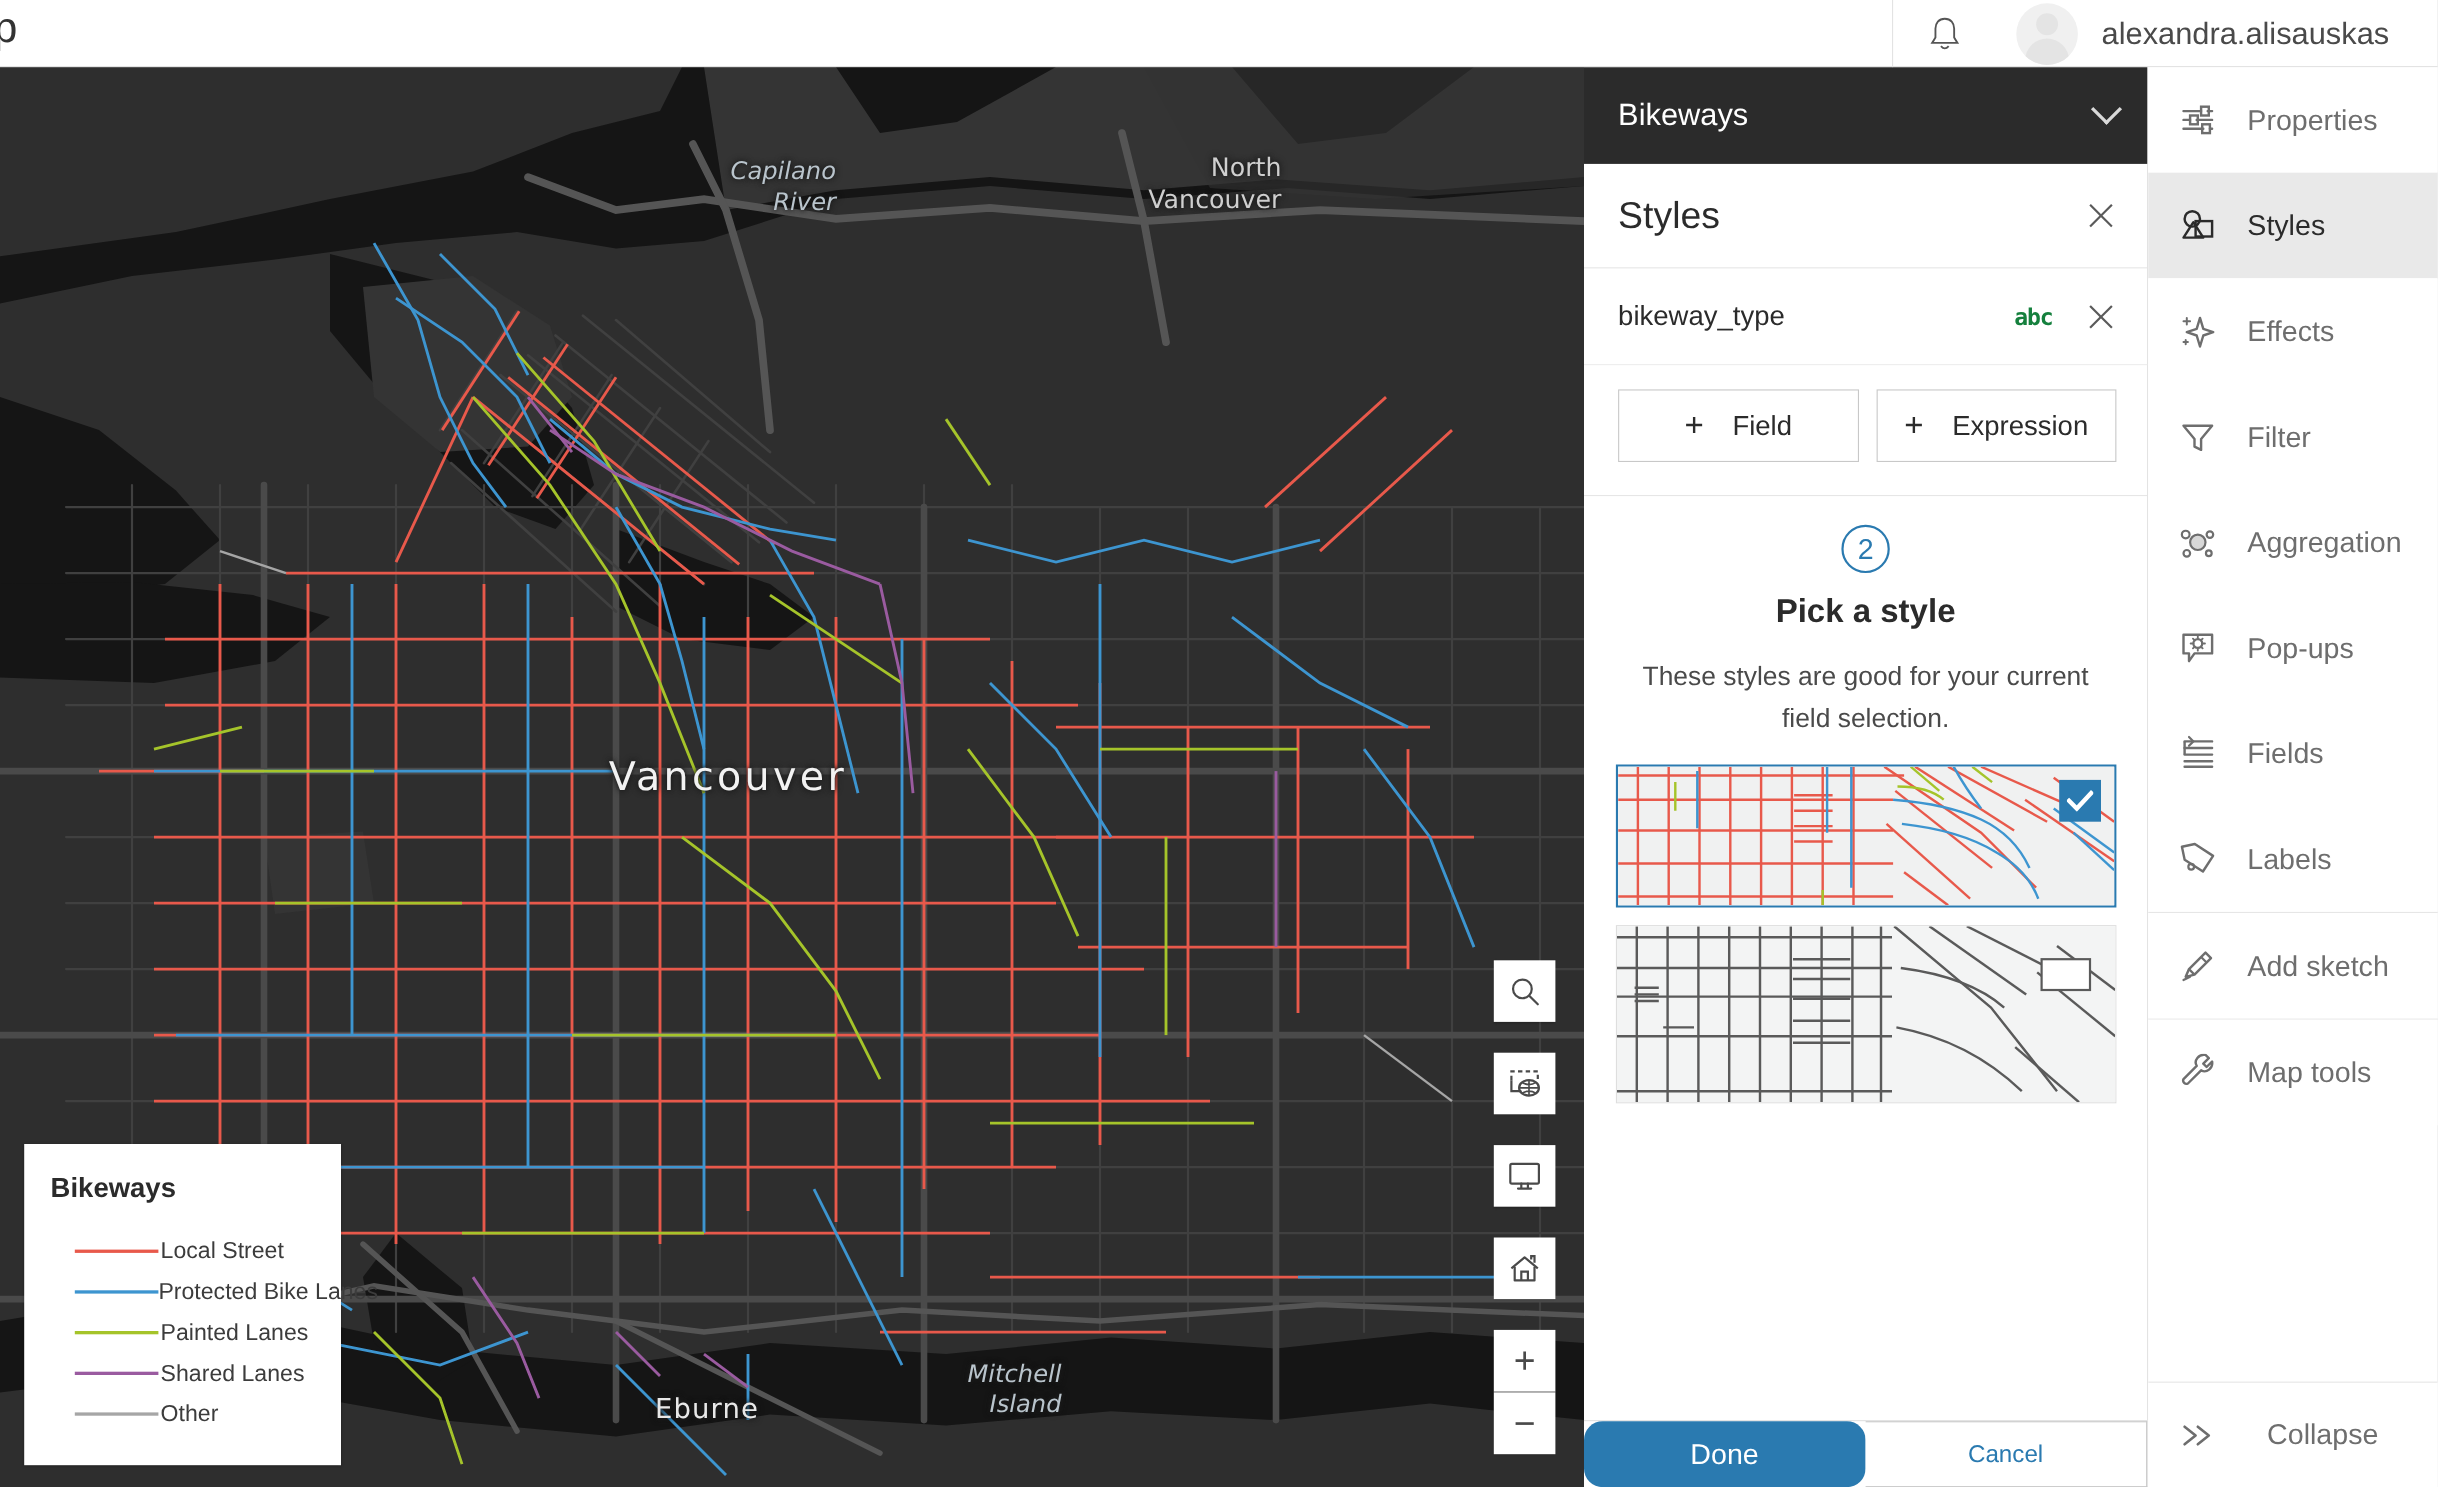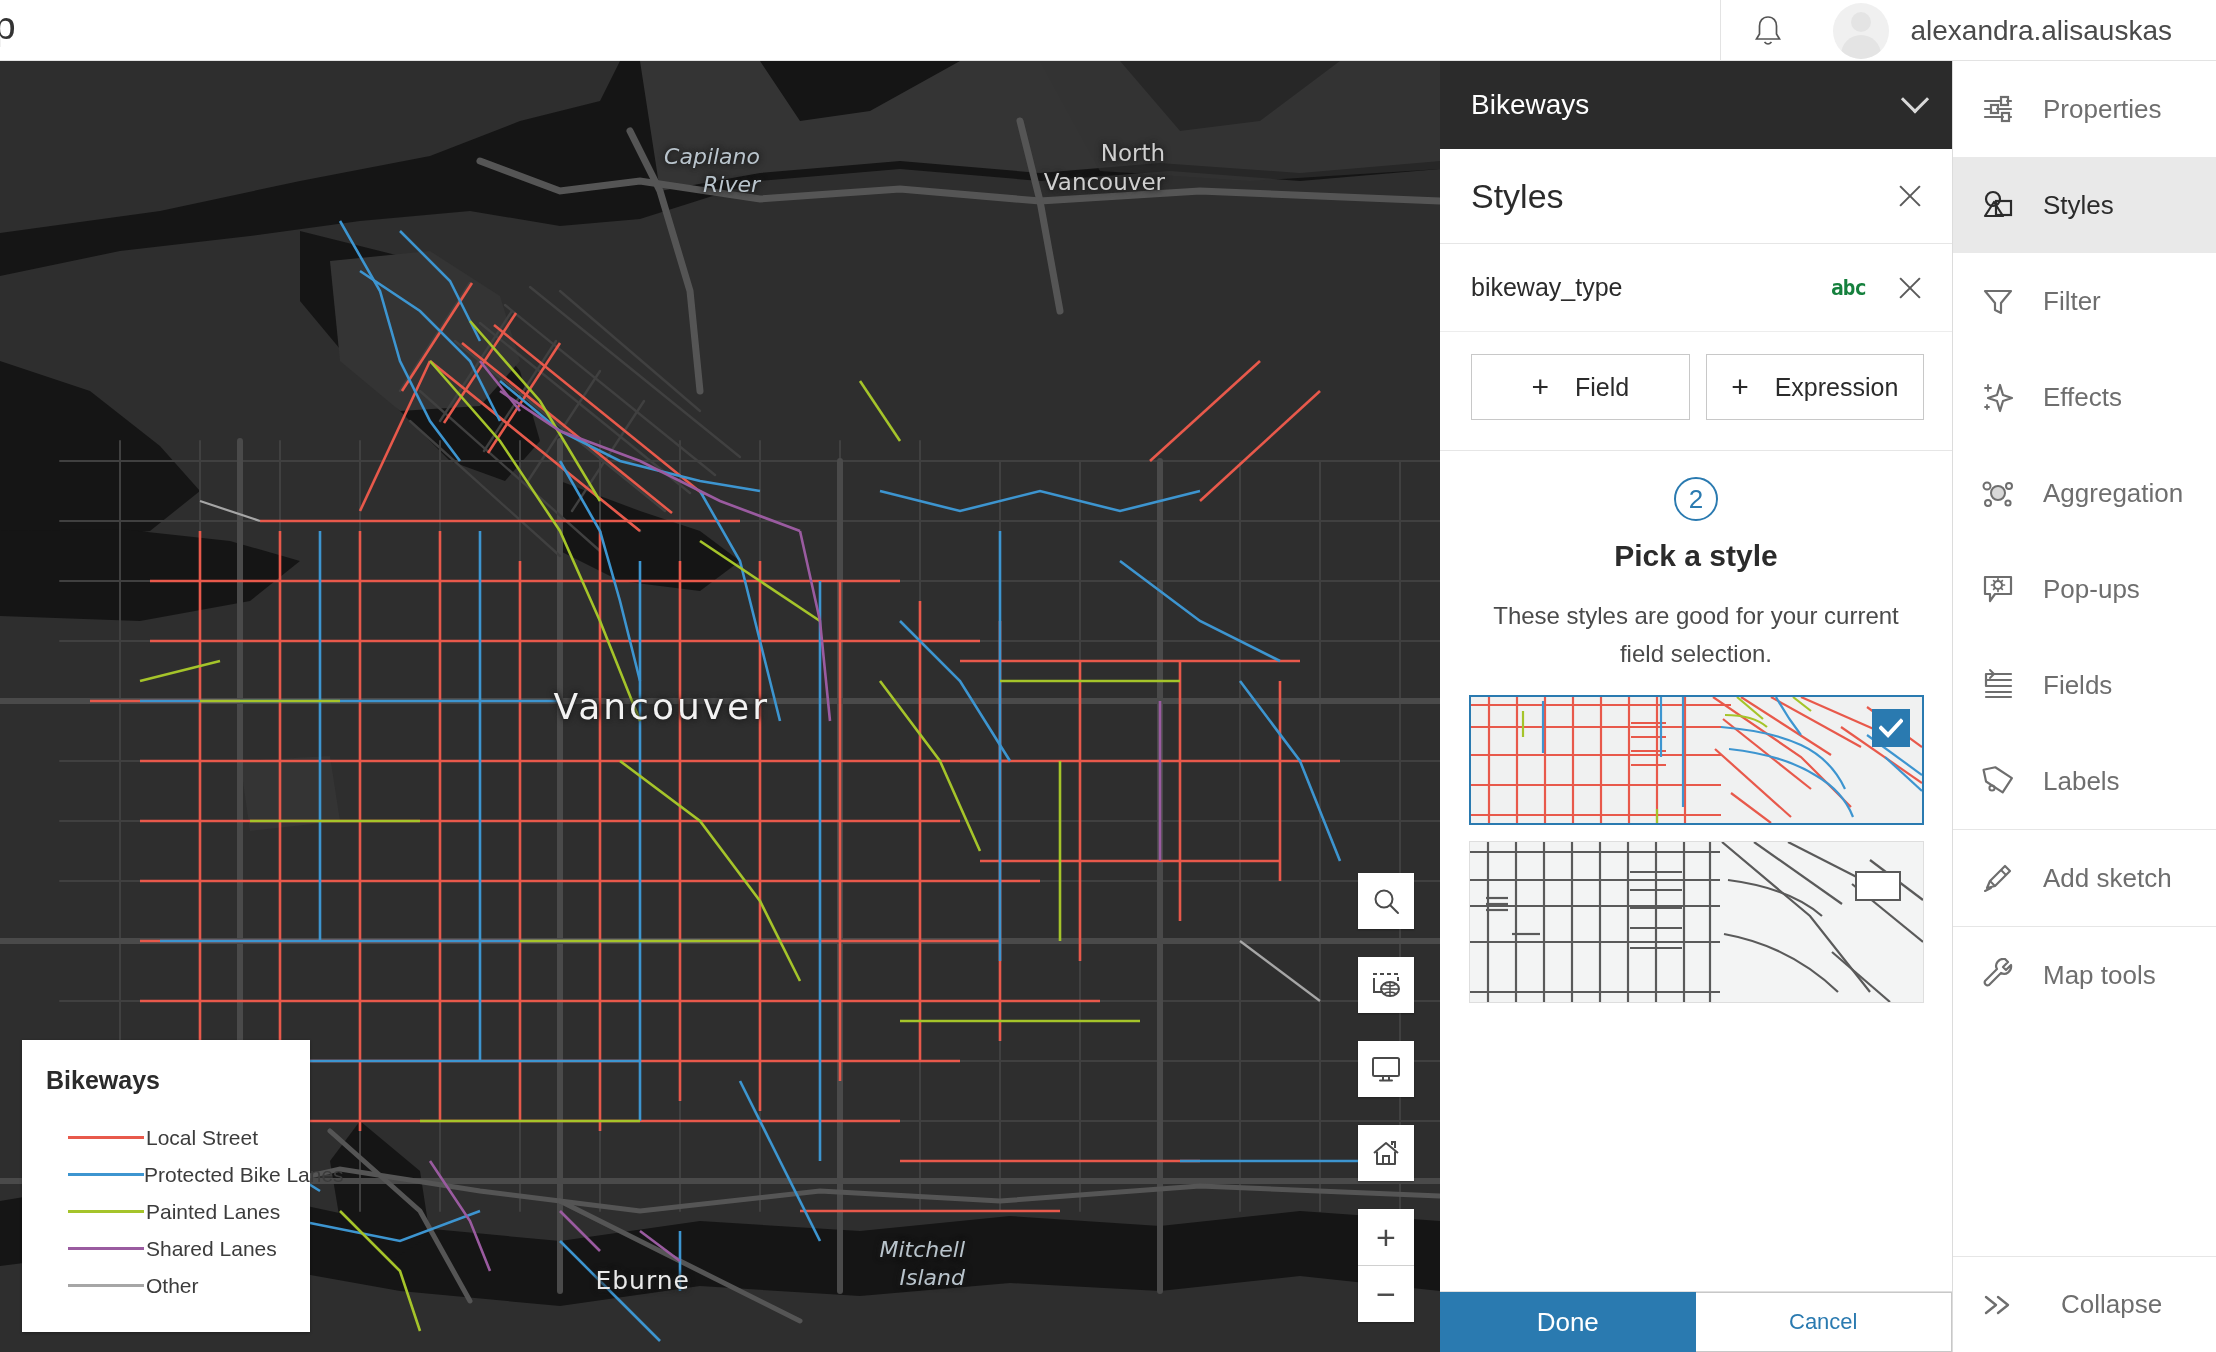--- a/index.html
+++ b/index.html
@@ -212,21 +212,21 @@
     width: 455px; margin-top: 16px; border: 1px solid #dedede; background: #ffffff; flex: 0 0 auto;
   }
   .style-thumb-2 { width: 453px; height: 160px; position: relative; overflow: hidden; background: #f4f5f5; }
 
   #panel-footer {
     height: 61px; display: flex; flex: 0 0 auto;
     border-top: 1px solid #e0e0e0; background: #ffffff;
   }
   #done-btn {
     flex: 1 1 0; background: #2a7ab0; color: #ffffff; font-size: 26px;
-    display: flex; align-items: center; justify-content: center; cursor: pointer;
+    display: flex; align-items: center; justify-content: center; cursor: pointer; border-radius: 17px;
   }
   #cancel-btn {
     flex: 1 1 0; background: #ffffff; color: #2a7ab0; font-size: 22px;
     display: flex; align-items: center; justify-content: center; cursor: pointer;
     border: 1px solid #c8c8c8; border-left: none;
   }
 
   
   #sidebar {
     position: absolute; top: 61px; left: 1953px;
@@ -720,33 +720,33 @@
             <circle cx="12" cy="11" r="7" fill="none" stroke="#2b2b2b" stroke-width="2.2"></circle>
             <rect x="15" y="13" width="15" height="14" fill="none" stroke="#2b2b2b" stroke-width="2.2"></rect>
             <path d="M4 28 L13 14 L22 28 Z" fill="none" stroke="#2b2b2b" stroke-width="2.2" stroke-linejoin="round"></path>
           </svg>
         </span>
         <span class="side-label">Styles</span>
       </div>
       <div class="side-item">
         <span class="side-icon">
           <svg width="34" height="34" viewBox="0 0 34 34">
-            <path d="M4 7 H30 L20 19 V29 L14 26 V19 Z" fill="none" stroke="#6e6e6e" stroke-width="2.2" stroke-linejoin="round"></path>
-          </svg>
-        </span>
-        <span class="side-label">Filter</span>
-      </div>
-      <div class="side-item">
-        <span class="side-icon">
-          <svg width="34" height="34" viewBox="0 0 34 34">
             <path d="M19 5 L22 15 L31 18 L22 21 L19 31 L16 21 L7 18 L16 15 Z" fill="none" stroke="#6e6e6e" stroke-width="2.2" stroke-linejoin="round"></path>
             <path d="M7 5 V11 M4 8 H10 M6 25 V29 M4 27 H8" stroke="#6e6e6e" stroke-width="1.8" stroke-linecap="round"></path>
           </svg>
         </span>
         <span class="side-label">Effects</span>
+      </div>
+      <div class="side-item">
+        <span class="side-icon">
+          <svg width="34" height="34" viewBox="0 0 34 34">
+            <path d="M4 7 H30 L20 19 V29 L14 26 V19 Z" fill="none" stroke="#6e6e6e" stroke-width="2.2" stroke-linejoin="round"></path>
+          </svg>
+        </span>
+        <span class="side-label">Filter</span>
       </div>
       <div class="side-item">
         <span class="side-icon">
           <svg width="34" height="34" viewBox="0 0 34 34">
             <circle cx="17" cy="17" r="7" fill="#d8d8d8" stroke="#6e6e6e" stroke-width="2"></circle>
             <circle cx="6" cy="10" r="3.5" fill="none" stroke="#6e6e6e" stroke-width="2"></circle>
             <circle cx="28" cy="10" r="3" fill="none" stroke="#6e6e6e" stroke-width="2"></circle>
             <circle cx="7" cy="27" r="3" fill="none" stroke="#6e6e6e" stroke-width="2"></circle>
             <circle cx="27" cy="27" r="2.6" fill="none" stroke="#6e6e6e" stroke-width="2"></circle>
           </svg>

